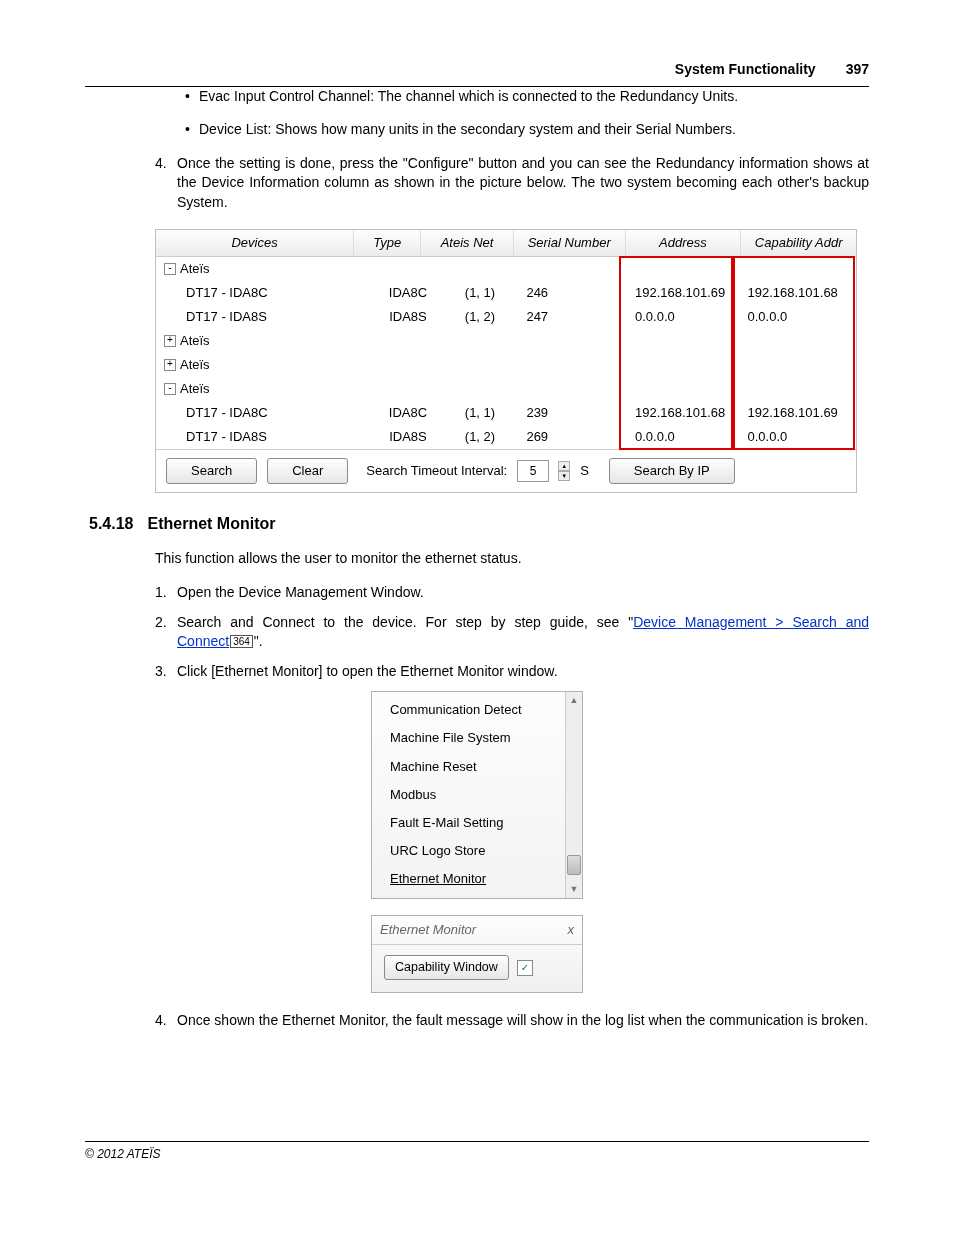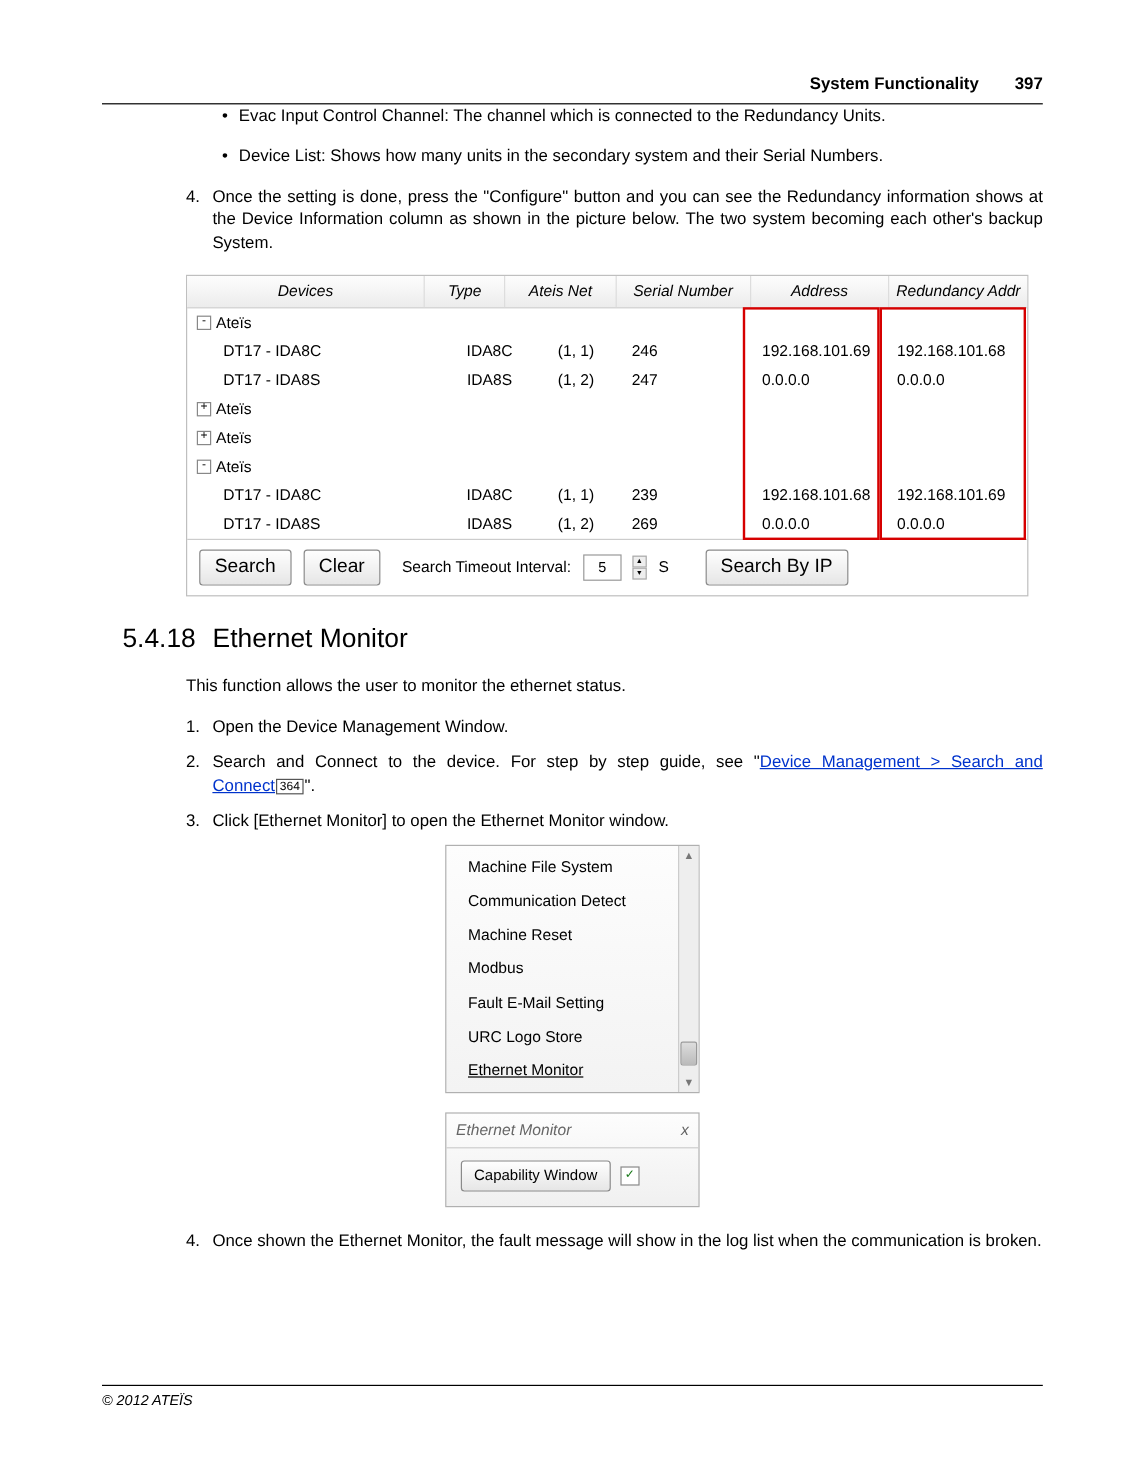--- a/index.html
+++ b/index.html
@@ -115,43 +115,43 @@
     border-top: 1px solid #ccc;
     padding: 8px 10px;
     display: flex;
     align-items: center;
     gap: 10px;
   }
   .btn {
     border: 1px solid #8a8a8a;
     background: linear-gradient(#fefefe,#e6e6e6);
     border-radius: 3px;
-    padding: 3px 12px;
-    font-size: 16px;
+    padding: 3px 24px;
+    font-size: 13px;
     cursor: default;
   }
   .spin {
     border: 1px solid #999;
     width: 26px;
     height: 18px;
     font-size: 12px;
     text-align: center;
     background: #fff;
   }
   .spin-btns {
     display: inline-flex;
     flex-direction: column;
     margin-left: -1px;
   }
   .spin-btns span { font-size: 6px; line-height: 8px; border: 1px solid #aaa; width: 10px; text-align: center; background: #eee; }
 
   h2.section {
-    font-size: 22px;
-    font-weight: normal;
-    margin: 20px 0 14px 17px;
+    font-size: 16px;
+    font-weight: bold;
+    margin: 20px 0 14px 4px;
   }
   h2.section .secnum { margin-right: 14px; }
 
   
   .menu-panel {
     margin: 10px auto 16px auto;
     width: 210px;
     border: 1px solid #b0b0b0;
     font-size: 13px;
     background: linear-gradient(#fdfdfd,#f3f3f3);
@@ -261,21 +261,21 @@
   </div>
 </div>
 
 <div class="device-panel">
   <div class="dev-head">
     <div class="col-dev">Devices</div>
     <div class="col-type">Type</div>
     <div class="col-net">Ateis Net</div>
     <div class="col-sn">Serial Number</div>
     <div class="col-addr">Address</div>
-    <div class="col-raddr" style="border-right:none">Redundancy Addr</div>
+    <div class="col-raddr" style="border-right:none">Capability Addr</div>
   </div>
   <div class="dev-body" id="dev-body">
     <div class="highlight-box" style="left:463px; width:110px;"></div>
     <div class="highlight-box" style="left:577px; width:118px;"></div>
   <div class="dev-row">
         <div class="col-dev" style="text-align:left"><span class="tree-toggle">-</span>Ateïs</div>
         <div class="col-type"></div>
         <div class="col-net"></div>
         <div class="col-sn"></div>
         <div class="col-addr"></div>
@@ -341,21 +341,21 @@
   <div class="dev-footer">
     <span class="btn">Search</span>
     <span class="btn">Clear</span>
     <span style="margin-left:8px">Search Timeout Interval:</span>
     <input class="spin" value="5" style="">
     <span class="spin-btns">
         <span>▲</span>
         <span>▼</span>
       </span>
     <span>S</span>
-    <span class="btn" style="margin-left:20px">Search By IP</span>
+    <span class="btn" style="margin-left:10px">Search By IP</span>
   </div>
 </div>
 
 <h2 class="section">
   <span class="secnum">5.4.18</span><span>Ethernet Monitor</span>
 </h2>
 
 <div class="body-text">
   <p>This function allows the user to monitor the ethernet status.</p>
 
@@ -373,22 +373,22 @@
 
   <div class="num-item">
     <div class="num">3.</div>
     <div class="txt">Click [Ethernet Monitor] to open the Ethernet Monitor window.</div>
   </div>
 </div>
 
 <div class="menu-panel">
   <div class="menu-scroll">
     <div class="menu-list" id="menu-list">
+        <div class="menu-item">Communication Detect</div>
         <div class="menu-item">Machine File System</div>
-        <div class="menu-item">Communication Detect</div>
         <div class="menu-item">Machine Reset</div>
         <div class="menu-item">Modbus</div>
         <div class="menu-item">Fault E-Mail Setting</div>
         <div class="menu-item">URC Logo Store</div>
         <div class="menu-item underline">Ethernet Monitor</div>
       </div>
     <div class="scrollbar">
       <span class="arrow">▲</span>
       <div style="flex:1; display:flex; flex-direction:column; justify-content:flex-end;">
         <div class="thumb"></div>

